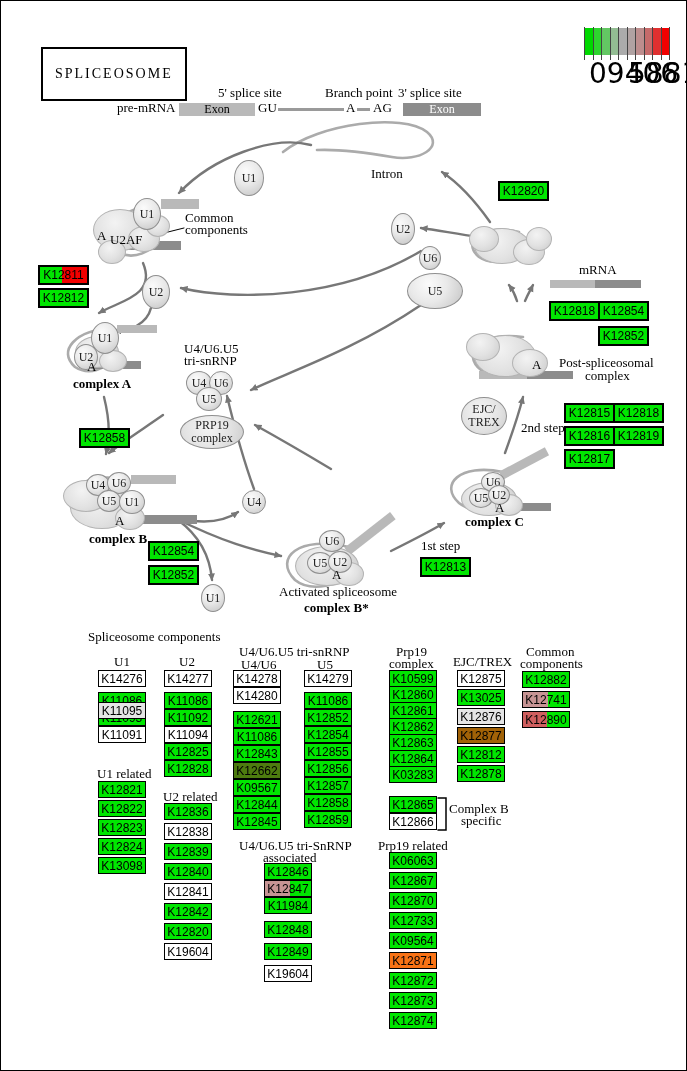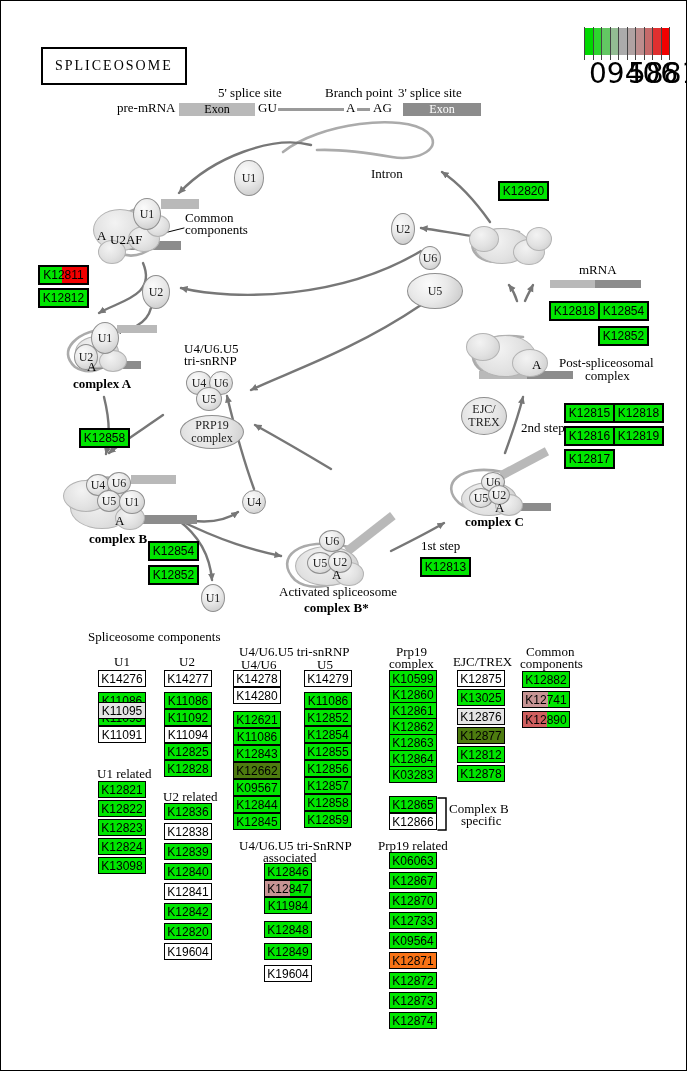--- a/index.html
+++ b/index.html
@@ -16,21 +16,21 @@
           font:12px "Liberation Serif",serif;color:#222;
           background:radial-gradient(circle at 38% 30%, #fbfbfb 0%, #e9e9e9 45%, #c3c3c3 100%);}
   .blob{position:absolute;border:1px solid #b3b3b3;border-radius:50%;
         background:radial-gradient(circle at 40% 32%, #f3f3f3 0%, #e2e2e2 50%, #cacaca 100%);}
   .ellipse2{position:absolute;border:1px solid #8f8f8f;border-radius:50%;display:flex;flex-direction:column;
         align-items:center;justify-content:center;font:12px "Liberation Serif",serif;line-height:1.05;color:#222;
         background:radial-gradient(circle at 42% 35%, #f4f4f4 0%, #e3e3e3 55%, #cccccc 100%);}
   .bar{position:absolute;}
   .bar.light{background:#b9b9b9;} .bar.mid{background:#9a9a9a;} .bar.dark{background:#8c8c8c;}
   .bar .bartext{width:100%;text-align:center;font:12px "Liberation Serif",serif;line-height:13px;display:block;}
-  #title-box{position:absolute;left:40px;top:46px;border:2px solid #000;padding:9px 12px;
+  #title-box{position:absolute;left:40px;top:46px;border:2px solid #000;padding:17px 12px;
              font:14px "Liberation Serif",serif;letter-spacing:2px;background:#fff;}
   #legend-bar{position:absolute;left:583px;top:27px;height:27px;display:flex;}
   .legseg{width:8.5px;height:27px;}
   .legtick{position:absolute;width:1px;height:33px;top:27px;background:#444;top:0px;}
   .legnum{position:absolute;top:59px;font:28px "DejaVu Sans","Liberation Sans",sans-serif;color:#000;line-height:1;}
   #footer{position:absolute;left:16px;top:1034px;font:12.5px "Liberation Serif",serif;line-height:1.15;}
 </style>
 </head>
 <body>
 
@@ -304,19 +304,19 @@
     <div class="kbox tbl-kbox" style="left: 388px; top: 891px; background: rgb(0, 230, 0);">K12870</div>
     <div class="kbox tbl-kbox" style="left: 388px; top: 911px; background: rgb(0, 230, 0);">K12733</div>
     <div class="kbox tbl-kbox" style="left: 388px; top: 931px; background: rgb(0, 230, 0);">K09564</div>
     <div class="kbox tbl-kbox" style="left: 388px; top: 951px; background: #f97316;">K12871</div>
     <div class="kbox tbl-kbox" style="left: 388px; top: 971px; background: rgb(0, 230, 0);">K12872</div>
     <div class="kbox tbl-kbox" style="left: 388px; top: 991px; background: rgb(0, 230, 0);">K12873</div>
     <div class="kbox tbl-kbox" style="left: 388px; top: 1011px; background: rgb(0, 230, 0);">K12874</div>
     <div class="kbox tbl-kbox" style="left: 456px; top: 669px; background: rgb(255, 255, 255);">K12875</div>
     <div class="kbox tbl-kbox" style="left: 456px; top: 688px; background: rgb(0, 230, 0);">K13025</div>
     <div class="kbox tbl-kbox" style="left: 456px; top: 707px; background: #e5e5e5;">K12876</div>
-    <div class="kbox tbl-kbox" style="left: 456px; top: 726px; background: #4d7c0f;">K12877</div>
+    <div class="kbox tbl-kbox" style="left: 456px; top: 726px; background: #a16207;">K12877</div>
     <div class="kbox tbl-kbox" style="left: 456px; top: 745px; background: rgb(0, 230, 0);">K12812</div>
     <div class="kbox tbl-kbox" style="left: 456px; top: 764px; background: rgb(0, 230, 0);">K12878</div>
     <div class="kbox tbl-kbox" style="left: 521px; top: 670px; background: rgb(0, 230, 0);">K12882</div>
     <div class="kbox tbl-kbox" style="left: 521px; top: 690px; background: linear-gradient(to right, rgb(199, 148, 148) 0px, rgb(199, 148, 148) 55%, rgb(0, 230, 0) 55%);">K12741</div>
     <div class="kbox tbl-kbox" style="left: 521px; top: 710px; background: linear-gradient(to right, rgb(207, 95, 95) 0px, rgb(207, 95, 95) 53%, rgb(0, 230, 0) 53%);">K12890</div>
   </div>
 
 </body></html>

